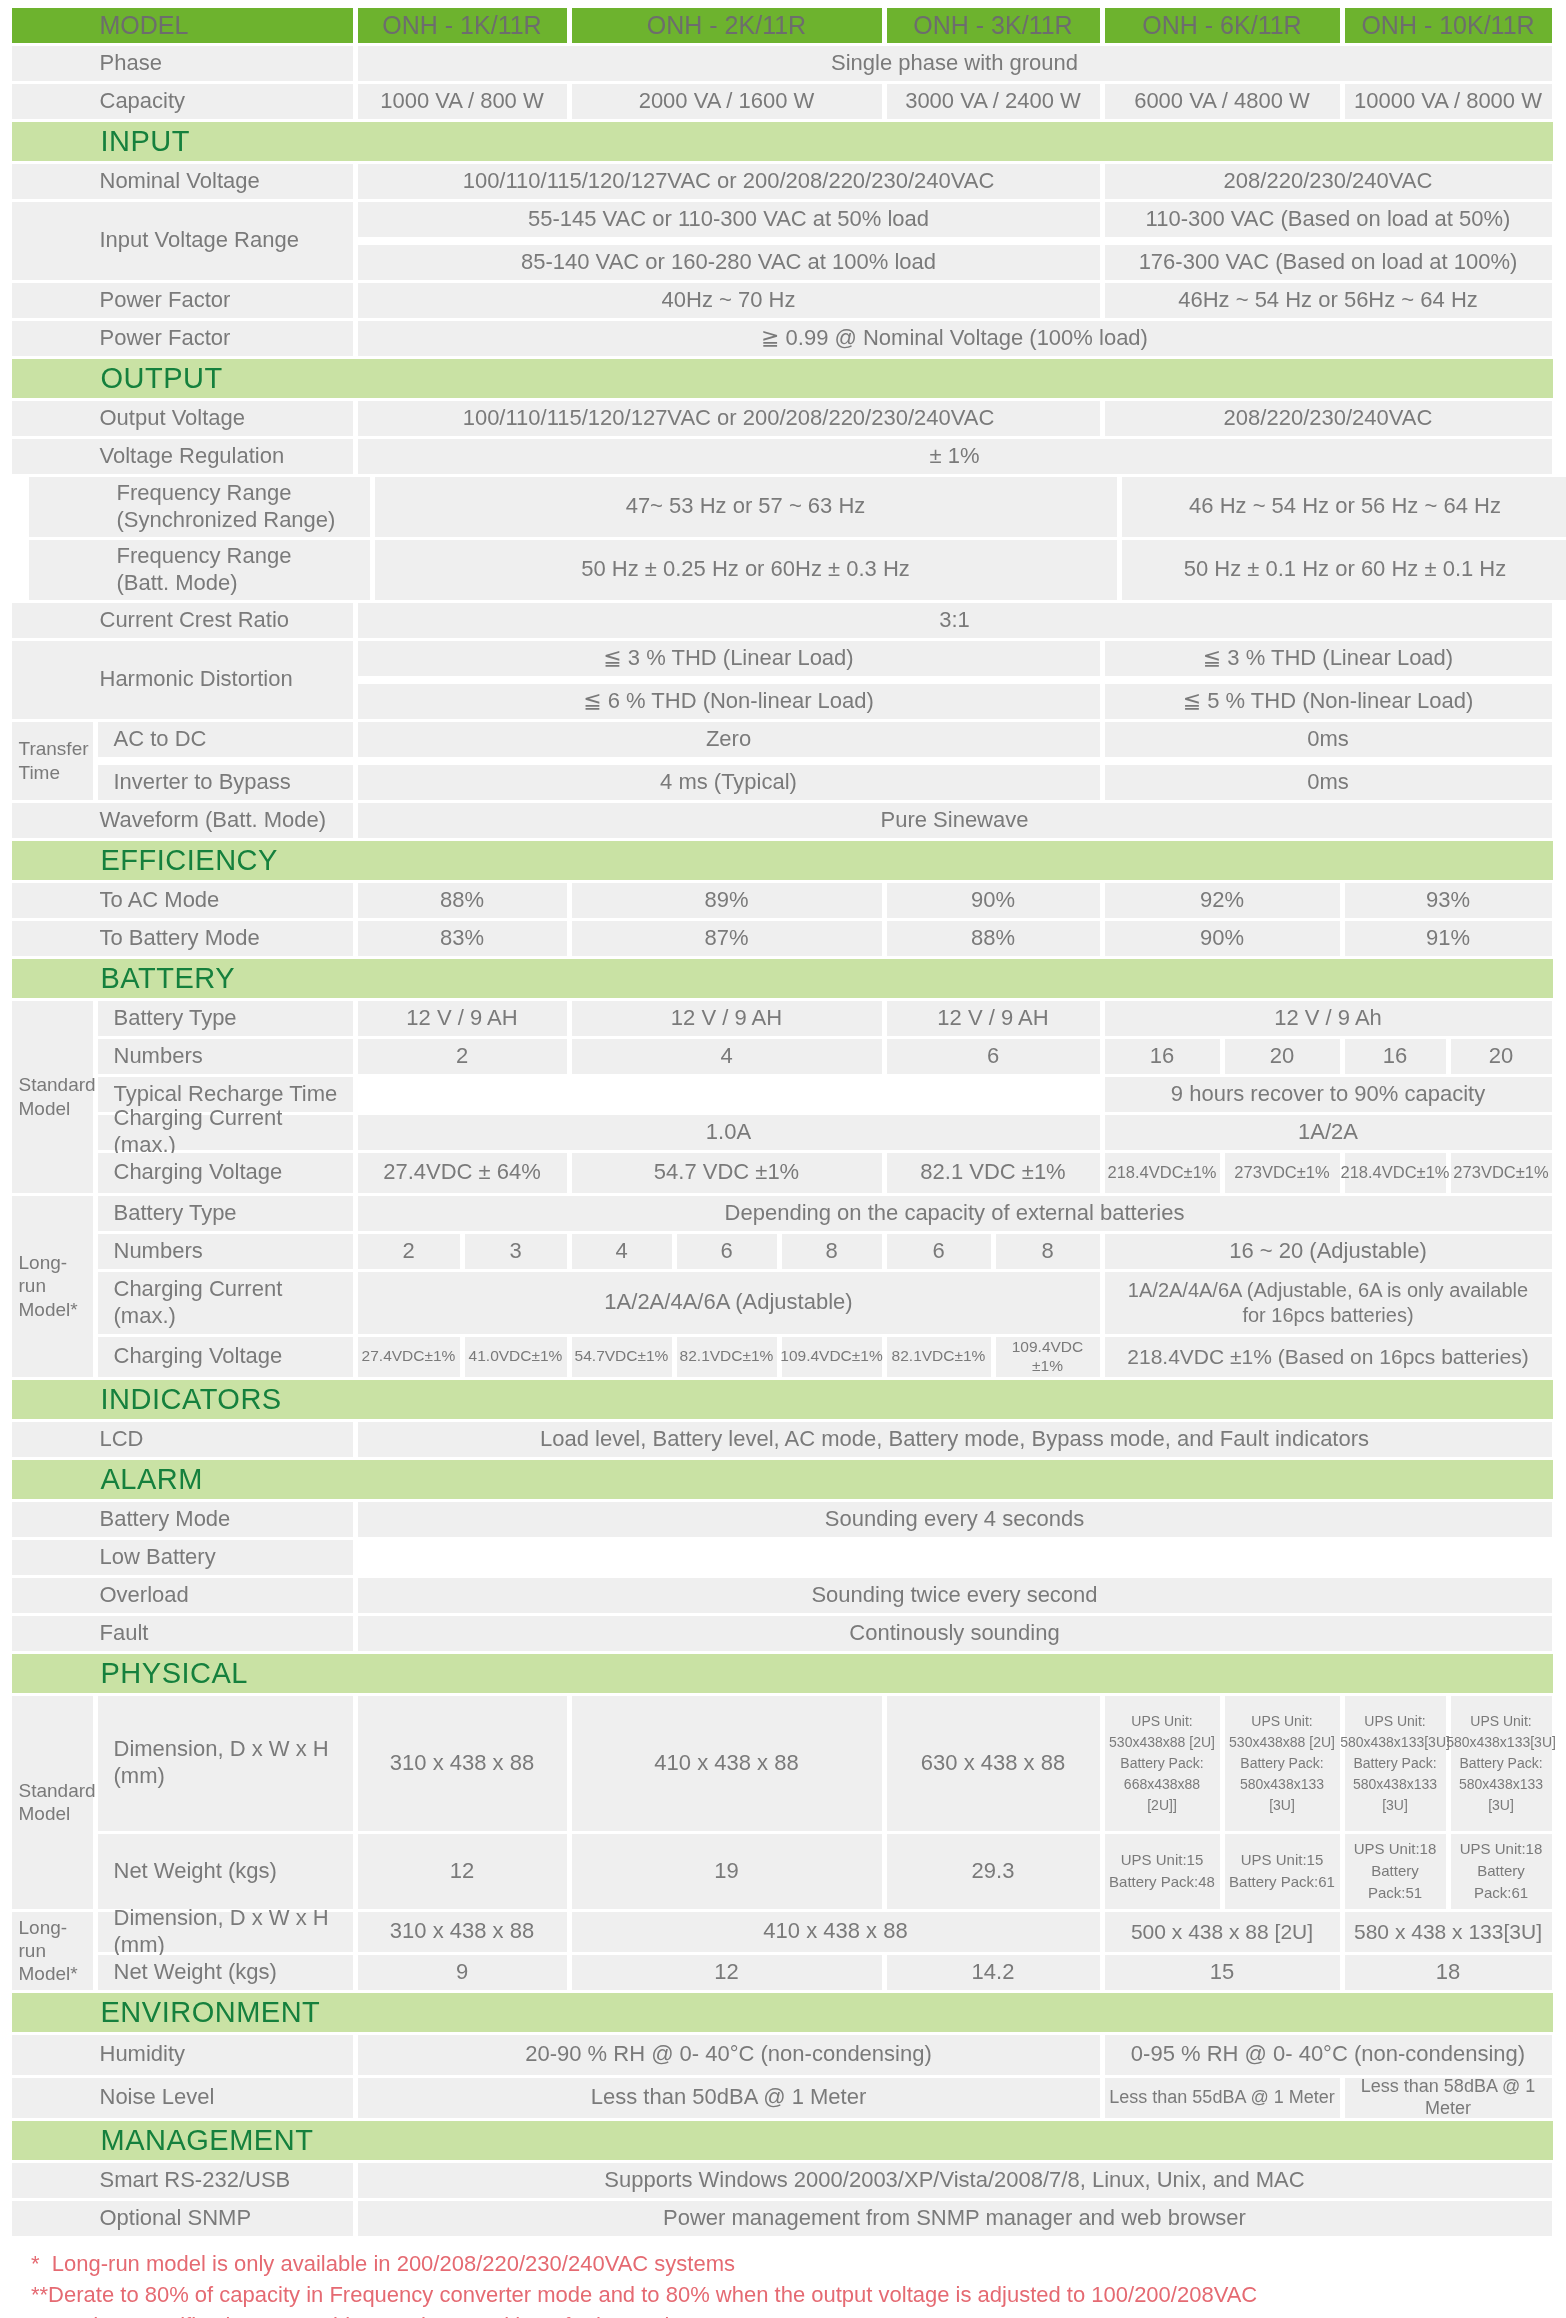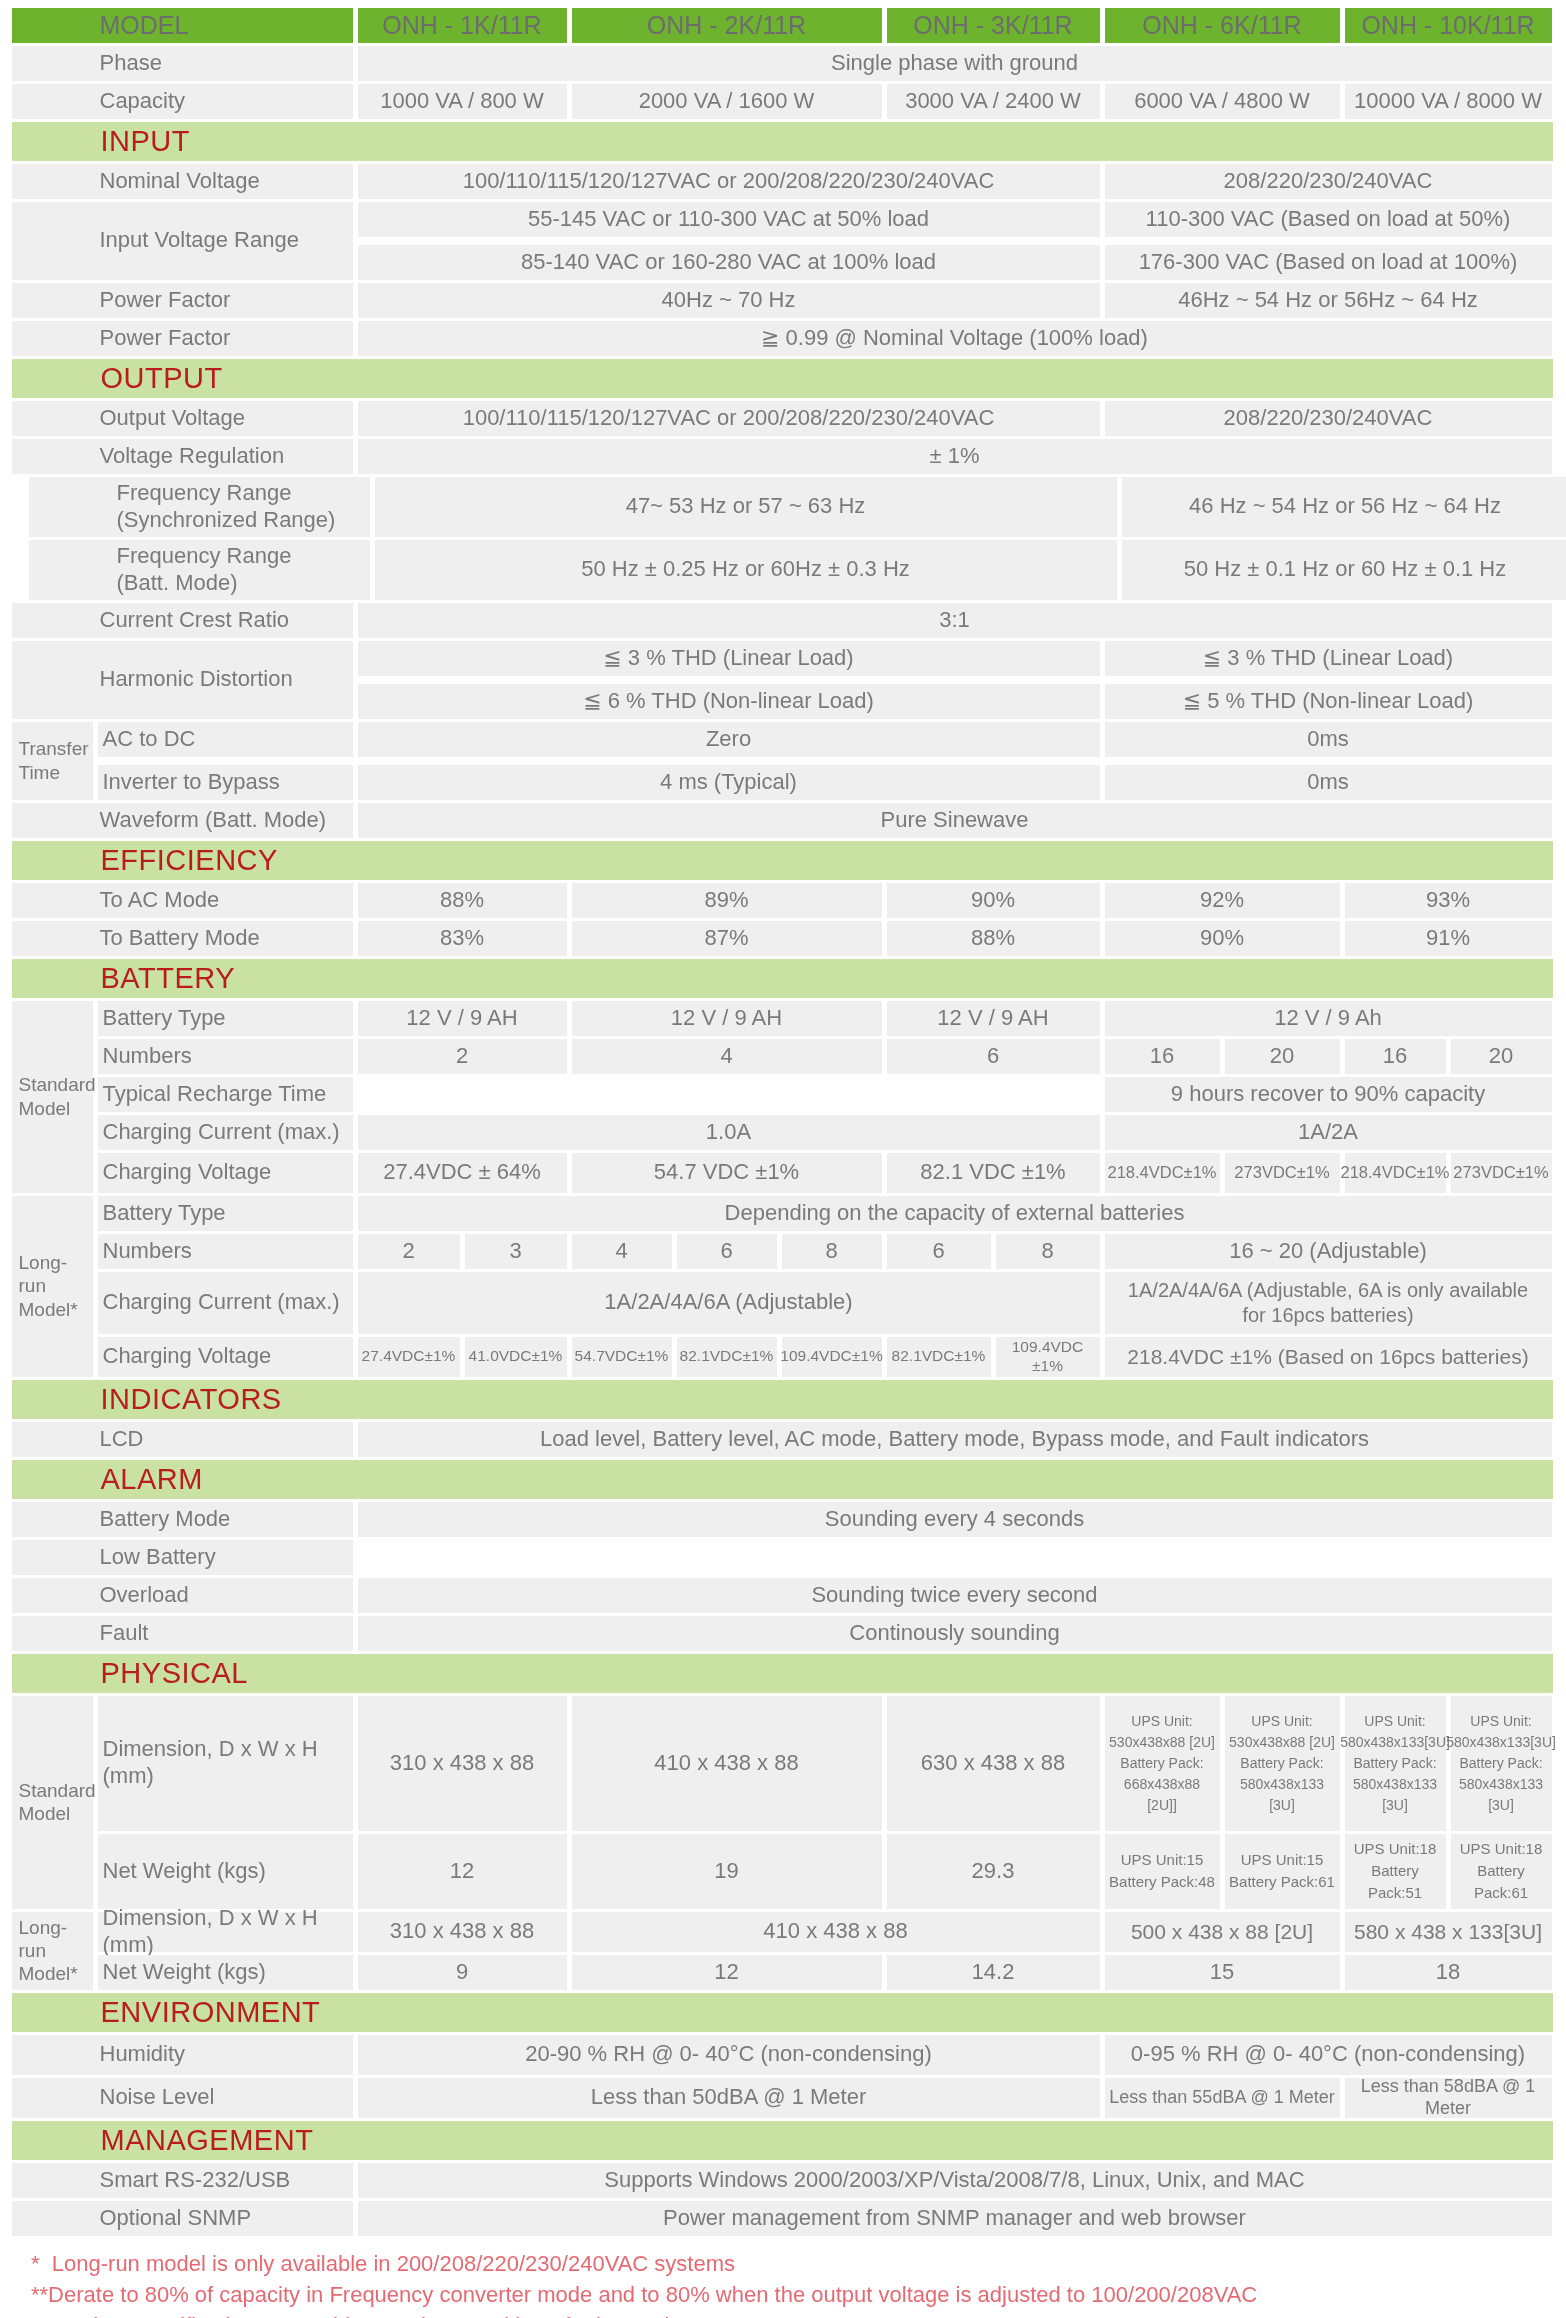--- a/index.html
+++ b/index.html
@@ -15,25 +15,25 @@
   .r120 { grid-auto-rows: 60px; padding-left: 17px; }
   .g2   { grid-template-rows: 35px 35px; row-gap: 8px; }
   .g-bstd { grid-template-rows: 35px 35px 35px 35px 40px; row-gap: 3px; }
   .g-blr  { grid-template-rows: 35px 35px 62px 40px; row-gap: 3px; }
   .g-pstd { grid-template-rows: 135px 75px; row-gap: 3px; }
   .g-plr  { grid-template-rows: 40px 35px; row-gap: 3px; }
 
   .cell { background: #efefef; display: flex; align-items: center; justify-content: center;
     text-align: center; font-size: 22px; line-height: 1.22; white-space: pre-line; padding: 0 3px; }
   .lblF { justify-content: flex-start; text-align: left; padding-left: 88px; }   
-  .lblO { justify-content: flex-start; text-align: left; padding-left: 5px; }    
+  .lblO { justify-content: flex-start; text-align: left; padding-left: 16px; }    
   .grp  { justify-content: flex-start; text-align: left; padding-left: 7px; font-size: 19px; white-space: pre; }
 
   .sec { background: #c9e2a4; height: 39px; display: flex; align-items: center;
-    padding-left: 89px; font-size: 29px; color: #b91c1c; margin-bottom: 3px; letter-spacing: 0.5px; }
+    padding-left: 89px; font-size: 29px; color: #15803d; margin-bottom: 3px; letter-spacing: 0.5px; }
   .mh .cell { background: #6db32e; color: #6d6d6d; font-size: 25px; }
 
   
   .cN  { grid-column: 1 / 2; }  .cl  { grid-column: 2 / 3; }  .cL { grid-column: 1 / 3; }
   .m1  { grid-column: 3 / 5; }  .m2  { grid-column: 5 / 8; }  .m3 { grid-column: 8 / 10; }
   .m4  { grid-column: 10 / 12; }.m5  { grid-column: 12 / 14; }
   .m13 { grid-column: 3 / 10; } .m45 { grid-column: 10 / 14; } .mall { grid-column: 3 / 14; }
   .m23 { grid-column: 5 / 10; }
   .s1{grid-column:3/4}.s2{grid-column:4/5}.s3{grid-column:5/6}.s4{grid-column:6/7}.s5{grid-column:7/8}
   .s6{grid-column:8/9}.s7{grid-column:9/10}.s8{grid-column:10/11}.s9{grid-column:11/12}

